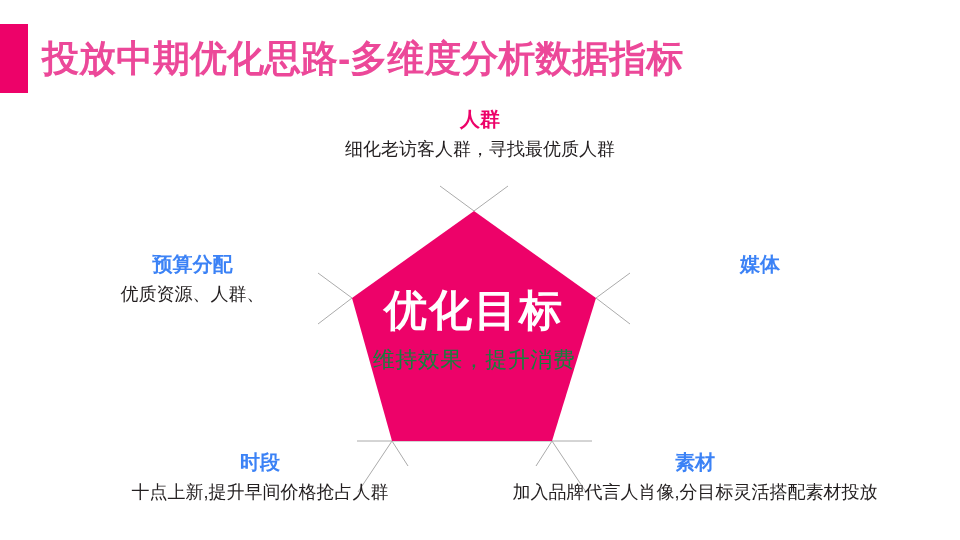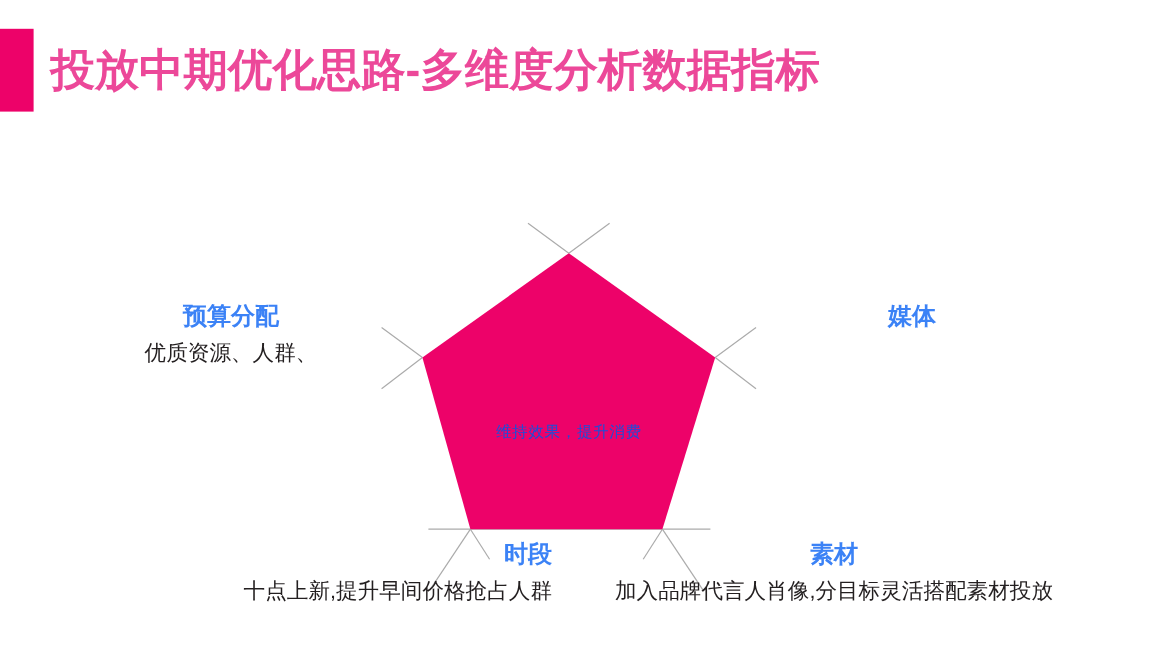--- a/index.html
+++ b/index.html
@@ -64,22 +64,22 @@
     color: #ffffff;
     letter-spacing: 2px;
     line-height: 50px;
   }
   #center-subtitle {
     position: absolute;
     left: 352px;
     top: 348px;
     width: 244px;
     text-align: center;
-    font-size: 13px;
-    color: #1d4ed8;
+    font-size: 22px;
+    color: #15803d;
     letter-spacing: 0.5px;
     line-height: 24px;
   }
 
   
   .node-block {
     position: absolute;
   }
   .node-heading {
     font-size: 20px;
@@ -95,21 +95,21 @@
     font-size: 18px;
     color: #231f20;
     line-height: 33px;
     white-space: nowrap;
   }
 
   
   #node-people      { left: 300px; top: 105px;  width: 360px; text-align: center; }
   #node-budget      { left:  70px; top: 250px;  width: 245px; text-align: center; }
   #node-media       { left: 610px; top: 250px;  width: 300px; text-align: center;   }
-  #node-timeslot    { left:  60px; top: 448px;  width: 400px; text-align: right; }
+  #node-timeslot    { left:  60px; top: 448px;  width: 400px; text-align: center; }
   #node-creative    { left: 470px; top: 448px;  width: 450px; text-align: center; }
 </style>
 </head>
 <body>
 
 <div id="title-bar-accent"></div>
 <div id="page-title">投放中期优化思路-多维度分析数据指标</div>
 
 <div id="diagram">
 
@@ -132,22 +132,27 @@
 
       <line x1="552" y1="441" x2="586" y2="492"></line>
 
       <line x1="392" y1="441" x2="408" y2="466"></line>
       <line x1="552" y1="441" x2="536" y2="466"></line>
     </g>
 
     <polygon id="pentagon-shape" points="474,211 596,298 552,441 392,441 352,298" fill="#ED0269"></polygon>
   </svg>
 
+  <div id="center-title">优化目标</div>
   <div id="center-subtitle">维持效果，提升消费</div>
 
+  <div class="node-block" id="node-people">
+    <div class="node-heading accent">人群</div>
+    <div class="node-body">细化老访客人群，寻找最优质人群</div>
+  </div>
 
   <div class="node-block" id="node-budget">
     <div class="node-heading">预算分配</div>
     <div class="node-body">优质资源、人群、</div>
   </div>
 
   <div class="node-block" id="node-media">
     <div class="node-heading">媒体</div>
   </div>
 

